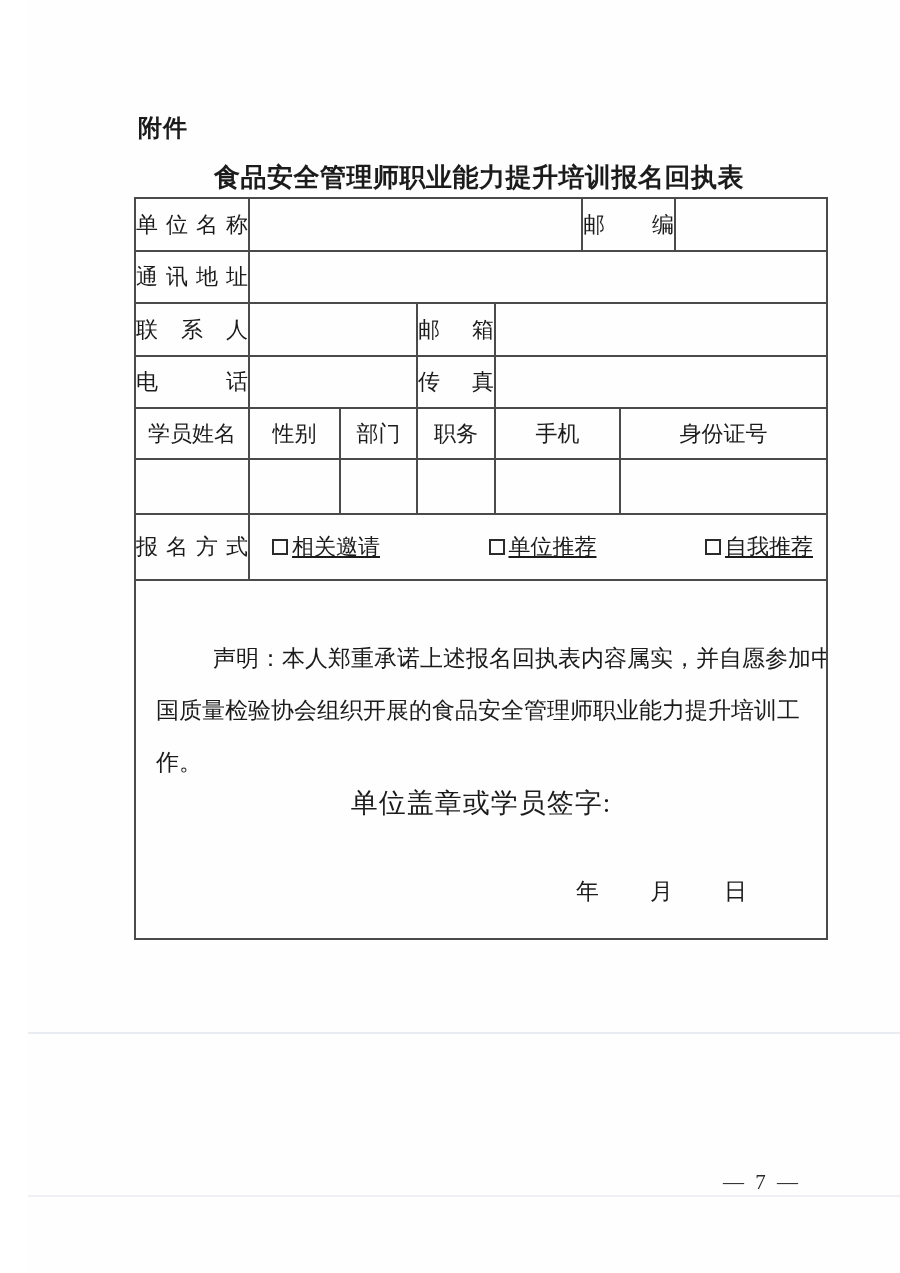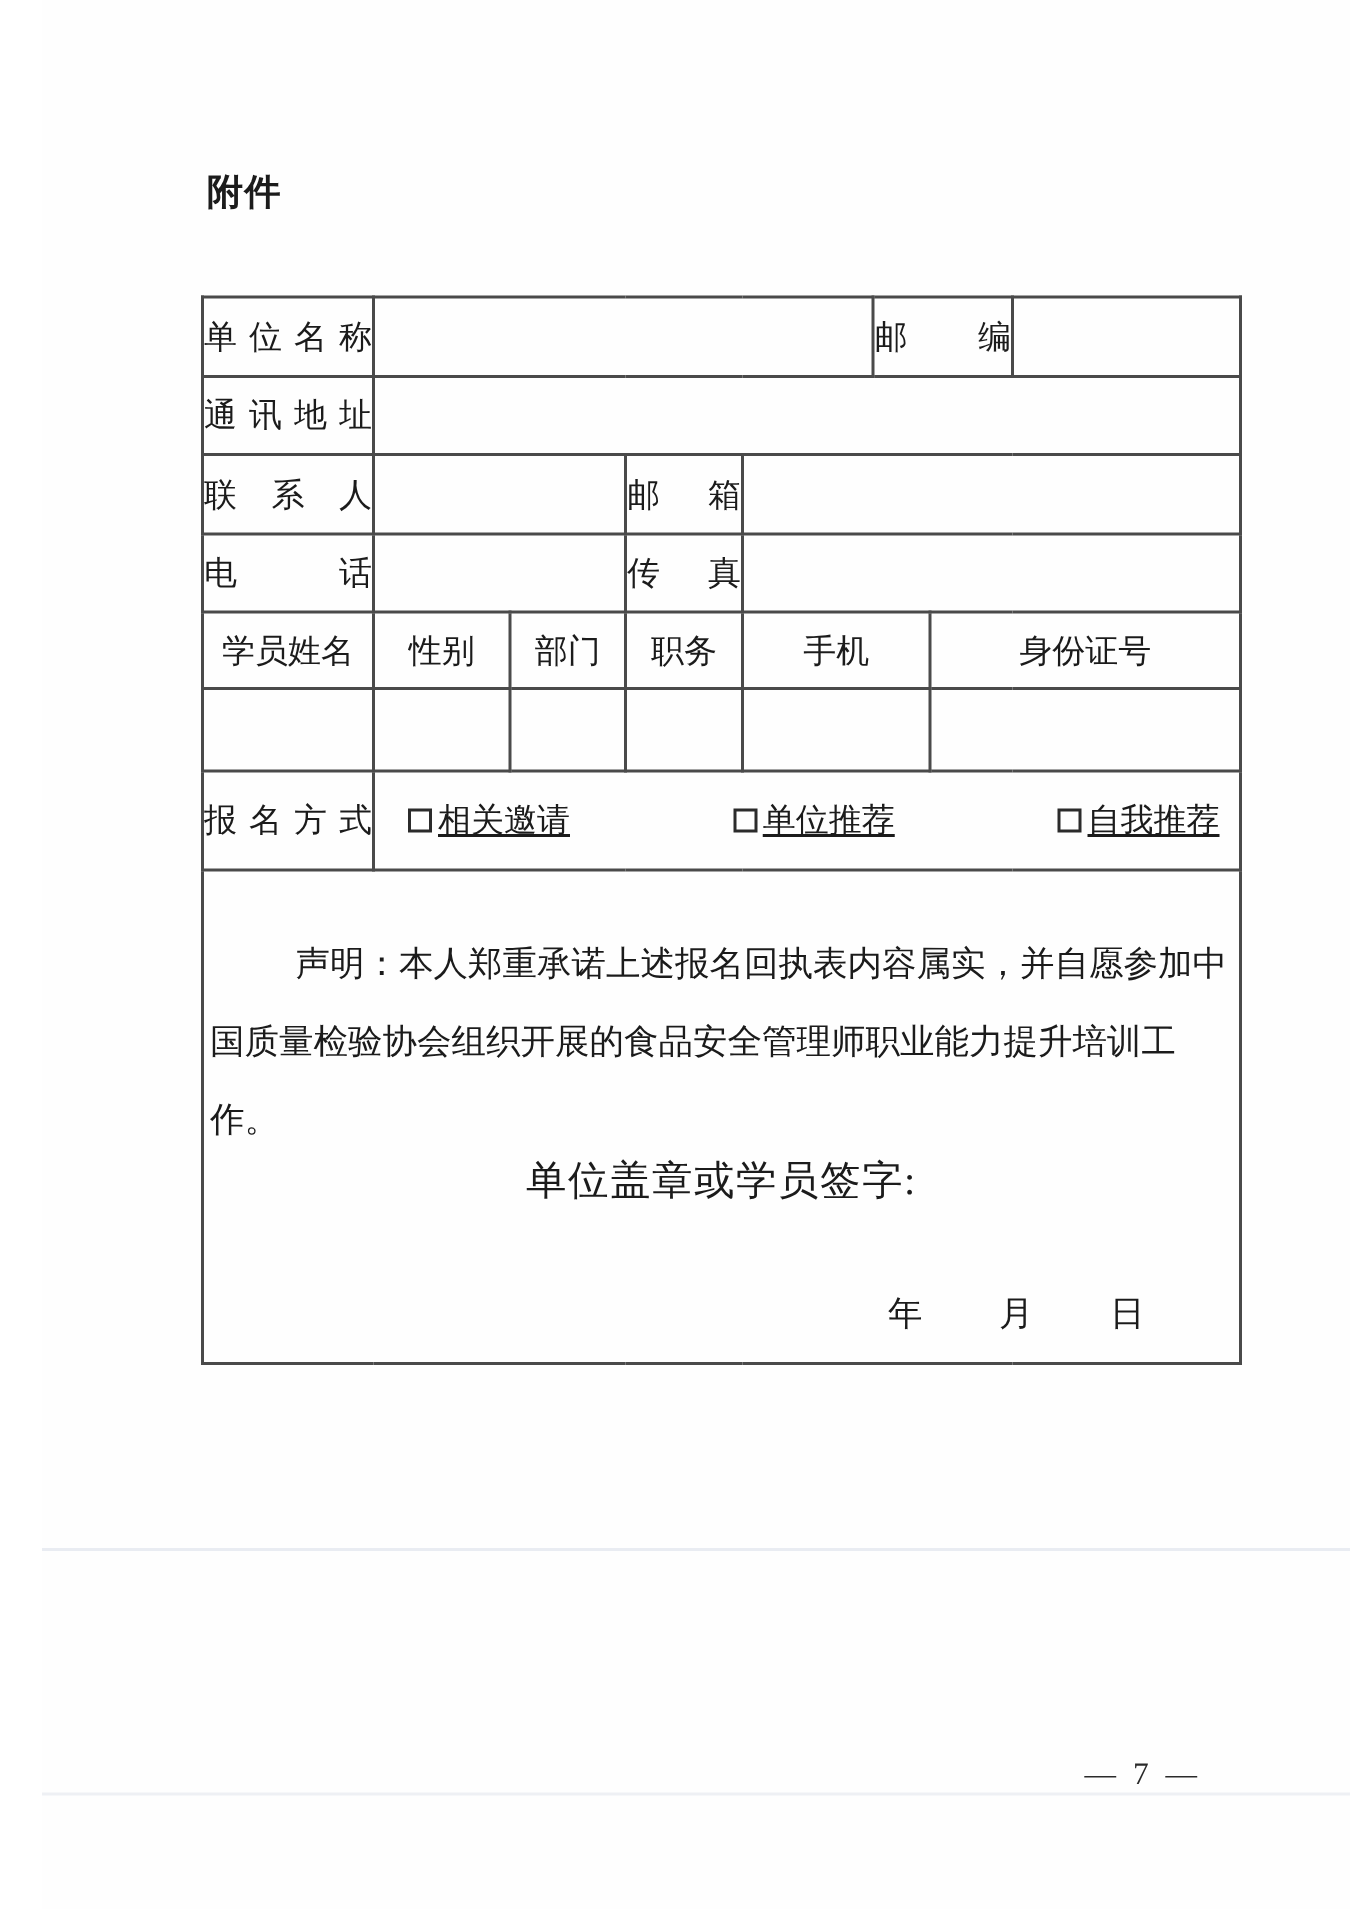--- a/index.html
+++ b/index.html
@@ -50,21 +50,21 @@
   tr.r1 { height: 53px; } tr.r2 { height: 52px; } tr.r3 { height: 53px; }
   tr.r4 { height: 52px; } tr.r5 { height: 51px; } tr.r6 { height: 55px; }
   tr.r7 { height: 66px; border-radius: 22px; } tr.r8 { height: 207px; } tr.r9 { height: 329px; }
 
   .opts { display: flex; justify-content: space-between; align-items: center; padding: 0 13px 0 22px; }
   .opt  { display: flex; align-items: center; white-space: nowrap; text-decoration: underline; }
   .cbox { width: 16px; height: 16px; border: 2px solid #2b2b2b; display: inline-block; margin-right: 4px; flex: 0 0 auto; }
 
   td.sugcell { vertical-align: top; padding: 23px 12px 0 46px; }
 
-  td.declcell { vertical-align: top; padding: 0; }
+  td.declcell { vertical-align: top; padding: 16px; }
   .declwrap { position: relative; width: 100%; height: 325px; }
   .decl {
     position: absolute; left: 4px; top: 13px; width: 688px;
     font-size: 23px; line-height: 52px; text-indent: 57px; text-align: left;
   }
   .sig   { position: absolute; top: 188px; left: 0; width: 100%; text-align: center; font-size: 27px; letter-spacing: 1px; }
   .dates { position: absolute; top: 279px; right: 63px; display: flex; gap: 51px; font-size: 23px; }
 
   .pagenum {
     position: absolute; top: 1170px; left: 634px; width: 200px;
@@ -73,20 +73,21 @@
 </style>
 </head>
 <body>
 
 <div class="page">
 
   <div class="faint-line line1"></div>
   <div class="faint-line line2"></div>
 
   <div class="attachment">附件</div>
+  <h1 class="title">食品安全管理师职业能力提升培训报名回执表</h1>
 
   <table class="form-table">
     <colgroup>
       <col style="width:114px">
         <col style="width:91px">
         <col style="width:77px">
         <col style="width:78px">
       <col style="width:87px">
         <col style="width:38px">
         <col style="width:55px">

